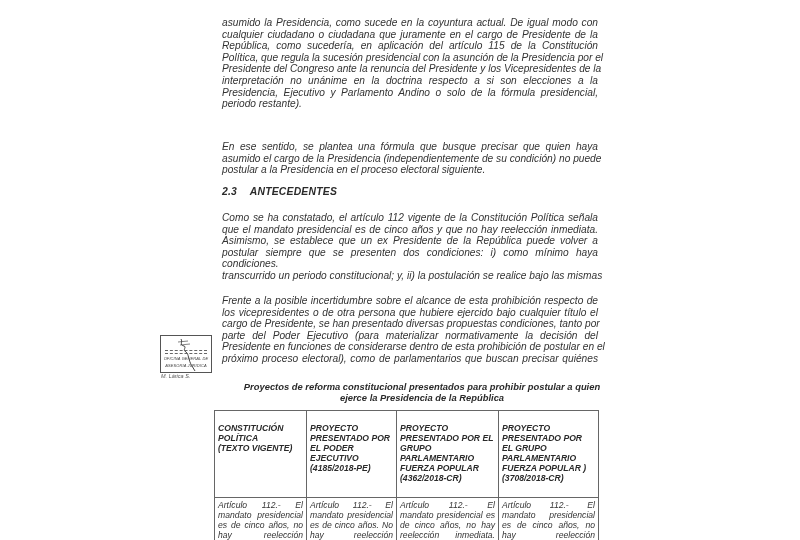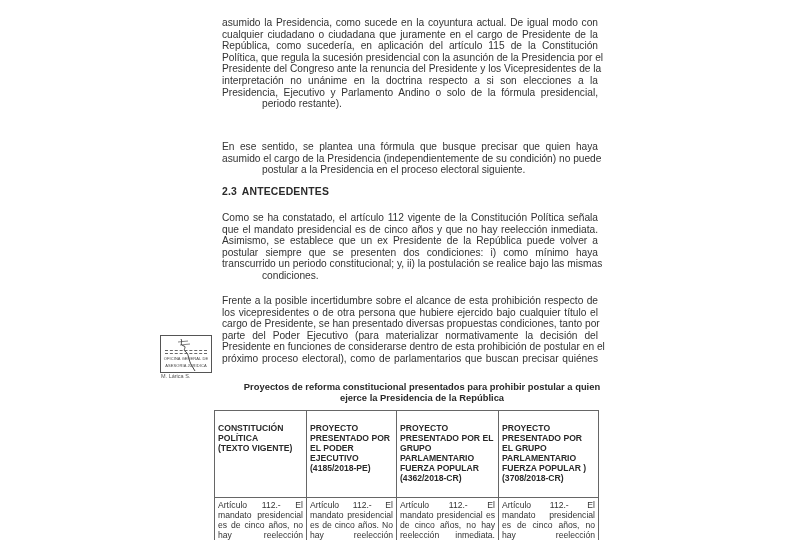--- a/index.html
+++ b/index.html
@@ -3,33 +3,33 @@
   <meta charset="utf-8">
   <style>
     html, body { margin: 0; padding: 0; }
     body {
       width: 800px; height: 540px; overflow: hidden;
       background: #ffffff;
       font-family: "Liberation Sans", sans-serif;
       color: #2a2a2a;
       position: relative;
     }
-    .page { position: absolute; left: 0; top: 0; width: 800px; height: 392px; }
+    .page { position: absolute; left: 0; top: 0; width: 800px; height: 392px; font-style: italic; }
     .para {
       position: absolute; left: 222px; width: 376px;
       font-size: 10.2px; line-height: 11.6px;
       text-align: justify; color: #333;
     }
     .para span.l { display: block; text-align: justify; text-align-last: justify; white-space: nowrap; }
-    .para span.l.last { text-align-last: left; margin-left: 40px; }
+    .para span.l.last { text-align-last: left; }
     .heading {
       position: absolute; left: 222px; top: 186px;
       font-size: 10.4px; font-weight: bold; color: #2a2a2a; letter-spacing: 0.2px;
     }
-    .heading .num { margin-right: 2px; }
+    .heading .num { margin-right: 10px; }
     .stamp {
       position: absolute; left: 160px; top: 335px; width: 50px; height: 36px;
       border: 1px solid #555;
     }
     .stamp-sig { position: absolute; left: 0; top: 0; width: 50px; height: 36px; }
     .stamp-line { position: absolute; left: 4px; right: 4px; height: 0; border-top: 1px dashed #666; }
     .stamp-txt { position: absolute; left: 2px; right: 2px; font-size: 4px; color: #444; text-align: center; letter-spacing: 0.1px; white-space: nowrap; overflow: hidden; }
     .stamp-name { position: absolute; left: 161px; top: 373px; font-size: 5.5px; color: #555; }
     .tbl-title {
       position: absolute; left: 234px; top: 381px; width: 376px;
@@ -77,22 +77,22 @@
   <div class="heading">
     <span class="num">2.3</span>
     <span>ANTECEDENTES</span>
   </div>
 
   <div class="para" style="top:212px;">
     <span class="l">Como se ha constatado, el artículo 112 vigente de la Constitución Política señala</span>
     <span class="l">que el mandato presidencial es de cinco años y que no hay reelección inmediata.</span>
     <span class="l">Asimismo, se establece que un ex Presidente de la República puede volver a</span>
     <span class="l">postular siempre que se presenten dos condiciones: i) como mínimo haya</span>
+    <span class="l last">condiciones.</span>
     <span class="l">transcurrido un periodo constitucional; y, ii) la postulación se realice bajo las mismas</span>
-    <span class="l last">condiciones.</span>
   </div>
 
   <div class="para" style="top:295px;">
     <span class="l">Frente a la posible incertidumbre sobre el alcance de esta prohibición respecto de</span>
     <span class="l">los vicepresidentes o de otra persona que hubiere ejercido bajo cualquier título el</span>
     <span class="l">cargo de Presidente, se han presentado diversas propuestas condiciones, tanto por</span>
     <span class="l">parte del Poder Ejecutivo (para materializar normativamente la decisión del</span>
     <span class="l">Presidente en funciones de considerarse dentro de esta prohibición de postular en el</span>
     <span class="l">próximo proceso electoral), como de parlamentarios que buscan precisar quiénes</span>
   </div>

